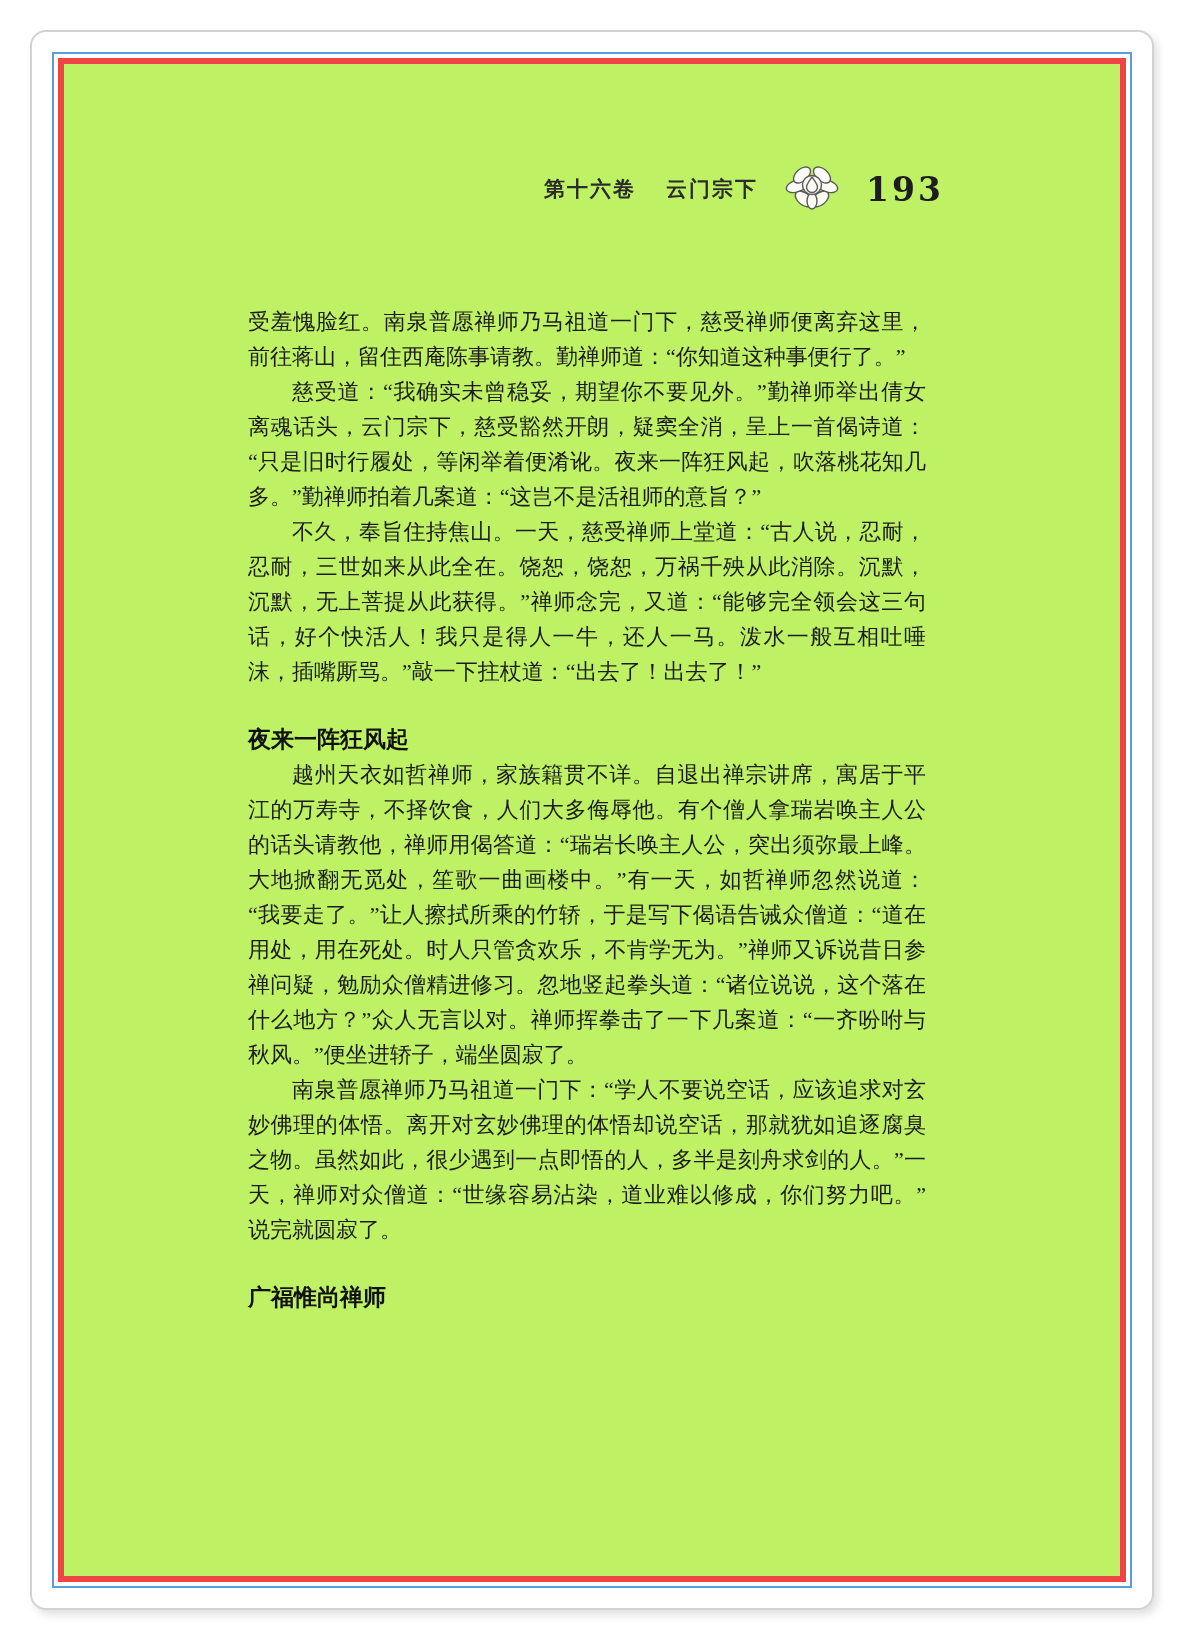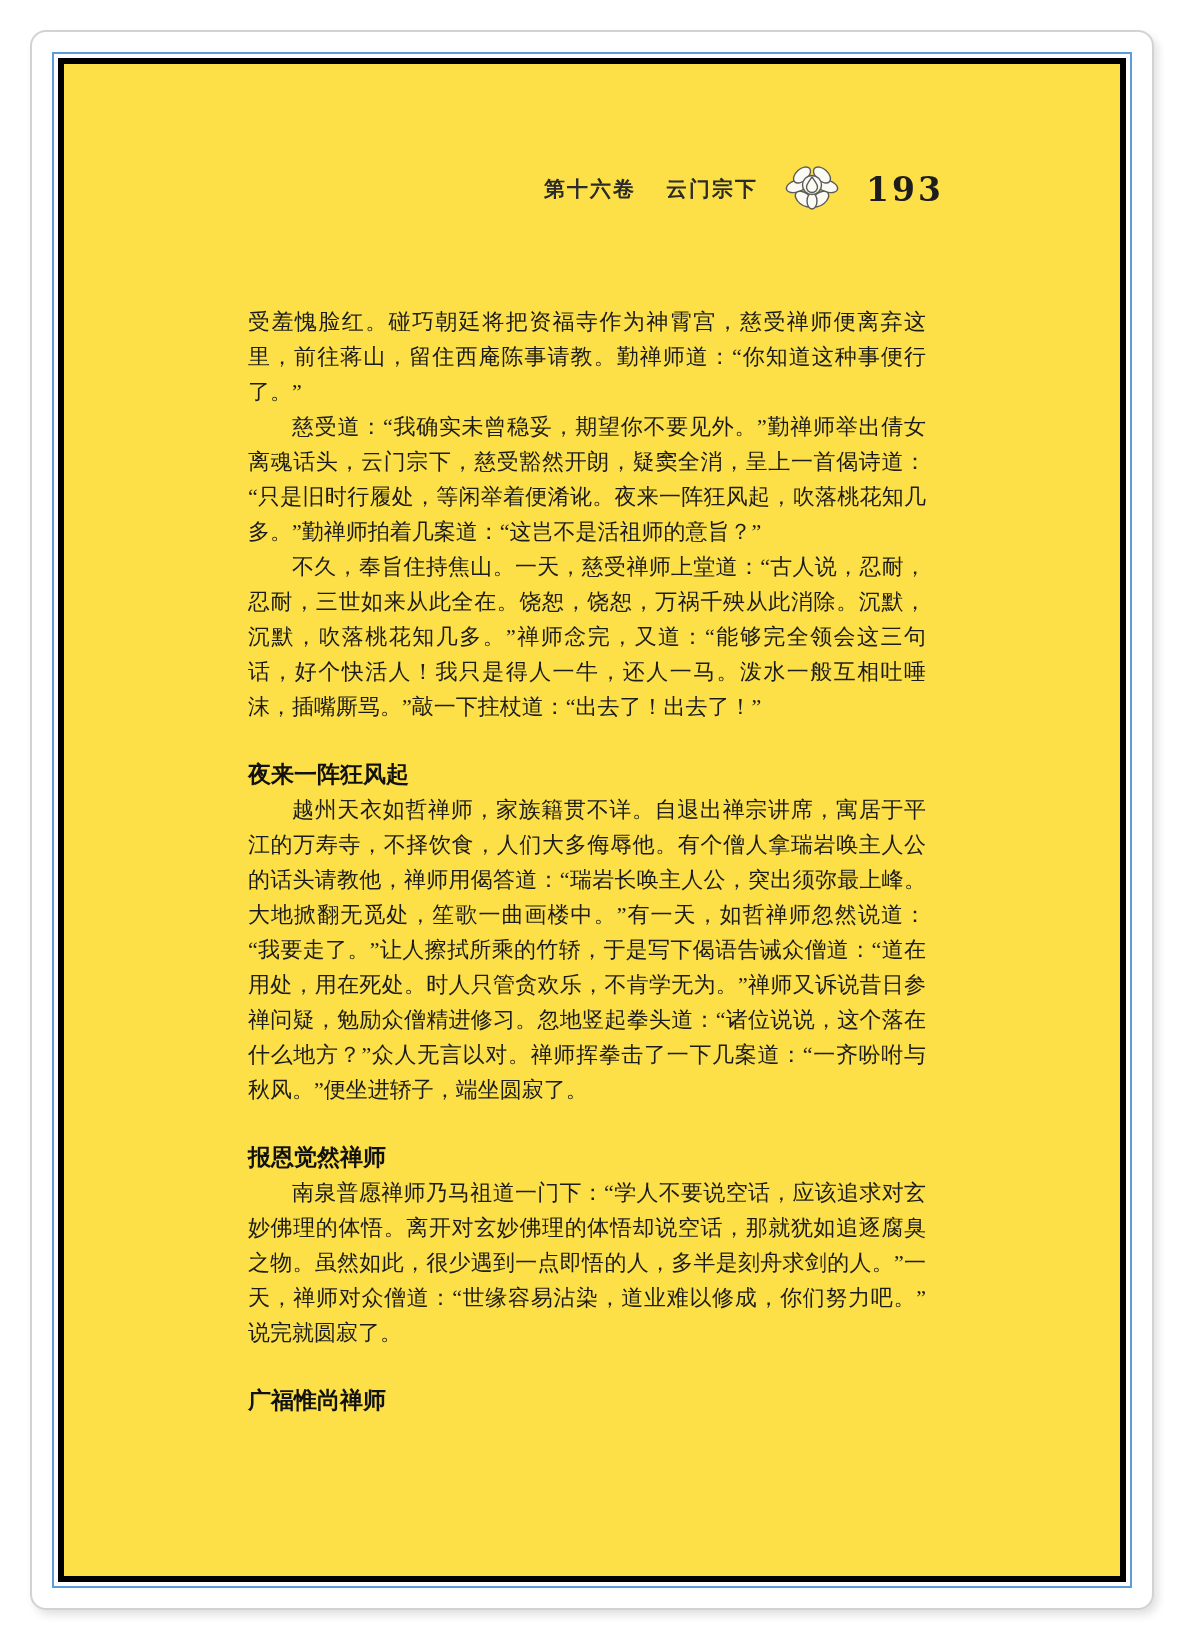--- a/index.html
+++ b/index.html
@@ -17,22 +17,22 @@
     border-radius:16px;
     box-shadow:4px 5px 9px rgba(0,0,0,0.12);
     box-sizing:border-box;
   }
   .frame-thin {
     position:absolute; left:20px; top:20px; right:20px; bottom:20px;
     border:2px solid #5b9cda;
   }
   .frame-thick {
     position:absolute; left:4px; top:4px; right:4px; bottom:4px;
-    border:6px solid #000000;
-    background:#fde047;
+    border:6px solid #ef4444;
+    background:#bef264;
   }
   .content { position:absolute; left:0; top:0; right:0; bottom:0; }
 
   .header {
     position:absolute; top:102px; left:0; right:176px;
     display:flex; justify-content:flex-end; align-items:center;
     gap:20px;
   }
   .hdr-label {
     font-family:"Liberation Sans", sans-serif;
@@ -97,28 +97,27 @@
               <ellipse cx="36" cy="33" rx="10" ry="6" transform="rotate(-38 36 33)"></ellipse>
               <ellipse cx="28" cy="35" rx="5" ry="8"></ellipse>
               <circle cx="28" cy="19" r="9.5"></circle>
               <path d="M28 11 c-3.5 5 -5.5 7.5 -5.5 10 a5.5 5.5 0 0 0 11 0 c0 -2.5 -2 -5 -5.5 -10 z"></path>
             </g>
           </svg>
           <span class="page-num">193</span>
         </div>
 
         <div class="text-col">
-          <p class="no-indent">受羞愧脸红。碰巧朝廷将把资福寺作为神霄宫，慈受禅师便离弃这里，前往蒋山，留住西庵陈事请教。勤禅师道：“你知道这种事便行了。”</p>
+          <p class="no-indent">受羞愧脸红。南泉普愿禅师乃马祖道一门下，慈受禅师便离弃这里，前往蒋山，留住西庵陈事请教。勤禅师道：“你知道这种事便行了。”</p>
           <p>慈受道：“我确实未曾稳妥，期望你不要见外。”勤禅师举出倩女离魂话头，云门宗下，慈受豁然开朗，疑窦全消，呈上一首偈诗道：“只是旧时行履处，等闲举着便淆讹。夜来一阵狂风起，吹落桃花知几多。”勤禅师拍着几案道：“这岂不是活祖师的意旨？”</p>
-          <p>不久，奉旨住持焦山。一天，慈受禅师上堂道：“古人说，忍耐，忍耐，三世如来从此全在。饶恕，饶恕，万祸千殃从此消除。沉默，沉默，吹落桃花知几多。”禅师念完，又道：“能够完全领会这三句话，好个快活人！我只是得人一牛，还人一马。泼水一般互相吐唾沫，插嘴厮骂。”敲一下拄杖道：“出去了！出去了！”</p>
+          <p>不久，奉旨住持焦山。一天，慈受禅师上堂道：“古人说，忍耐，忍耐，三世如来从此全在。饶恕，饶恕，万祸千殃从此消除。沉默，沉默，无上菩提从此获得。”禅师念完，又道：“能够完全领会这三句话，好个快活人！我只是得人一牛，还人一马。泼水一般互相吐唾沫，插嘴厮骂。”敲一下拄杖道：“出去了！出去了！”</p>
 
           <h3 class="sec-heading">夜来一阵狂风起</h3>
           <p>越州天衣如哲禅师，家族籍贯不详。自退出禅宗讲席，寓居于平江的万寿寺，不择饮食，人们大多侮辱他。有个僧人拿瑞岩唤主人公的话头请教他，禅师用偈答道：“瑞岩长唤主人公，突出须弥最上峰。大地掀翻无觅处，笙歌一曲画楼中。”有一天，如哲禅师忽然说道：“我要走了。”让人擦拭所乘的竹轿，于是写下偈语告诫众僧道：“道在用处，用在死处。时人只管贪欢乐，不肯学无为。”禅师又诉说昔日参禅问疑，勉励众僧精进修习。忽地竖起拳头道：“诸位说说，这个落在什么地方？”众人无言以对。禅师挥拳击了一下几案道：“一齐吩咐与秋风。”便坐进轿子，端坐圆寂了。</p>
 
-          <h3 class="sec-heading">报恩觉然禅师</h3>
           <p>南泉普愿禅师乃马祖道一门下：“学人不要说空话，应该追求对玄妙佛理的体悟。离开对玄妙佛理的体悟却说空话，那就犹如追逐腐臭之物。虽然如此，很少遇到一点即悟的人，多半是刻舟求剑的人。”一天，禅师对众僧道：“世缘容易沾染，道业难以修成，你们努力吧。”说完就圆寂了。</p>
 
           <h3 class="sec-heading">广福惟尚禅师</h3>
         </div>
 
       </div>
     </div>
   </div>
 </div>
 

